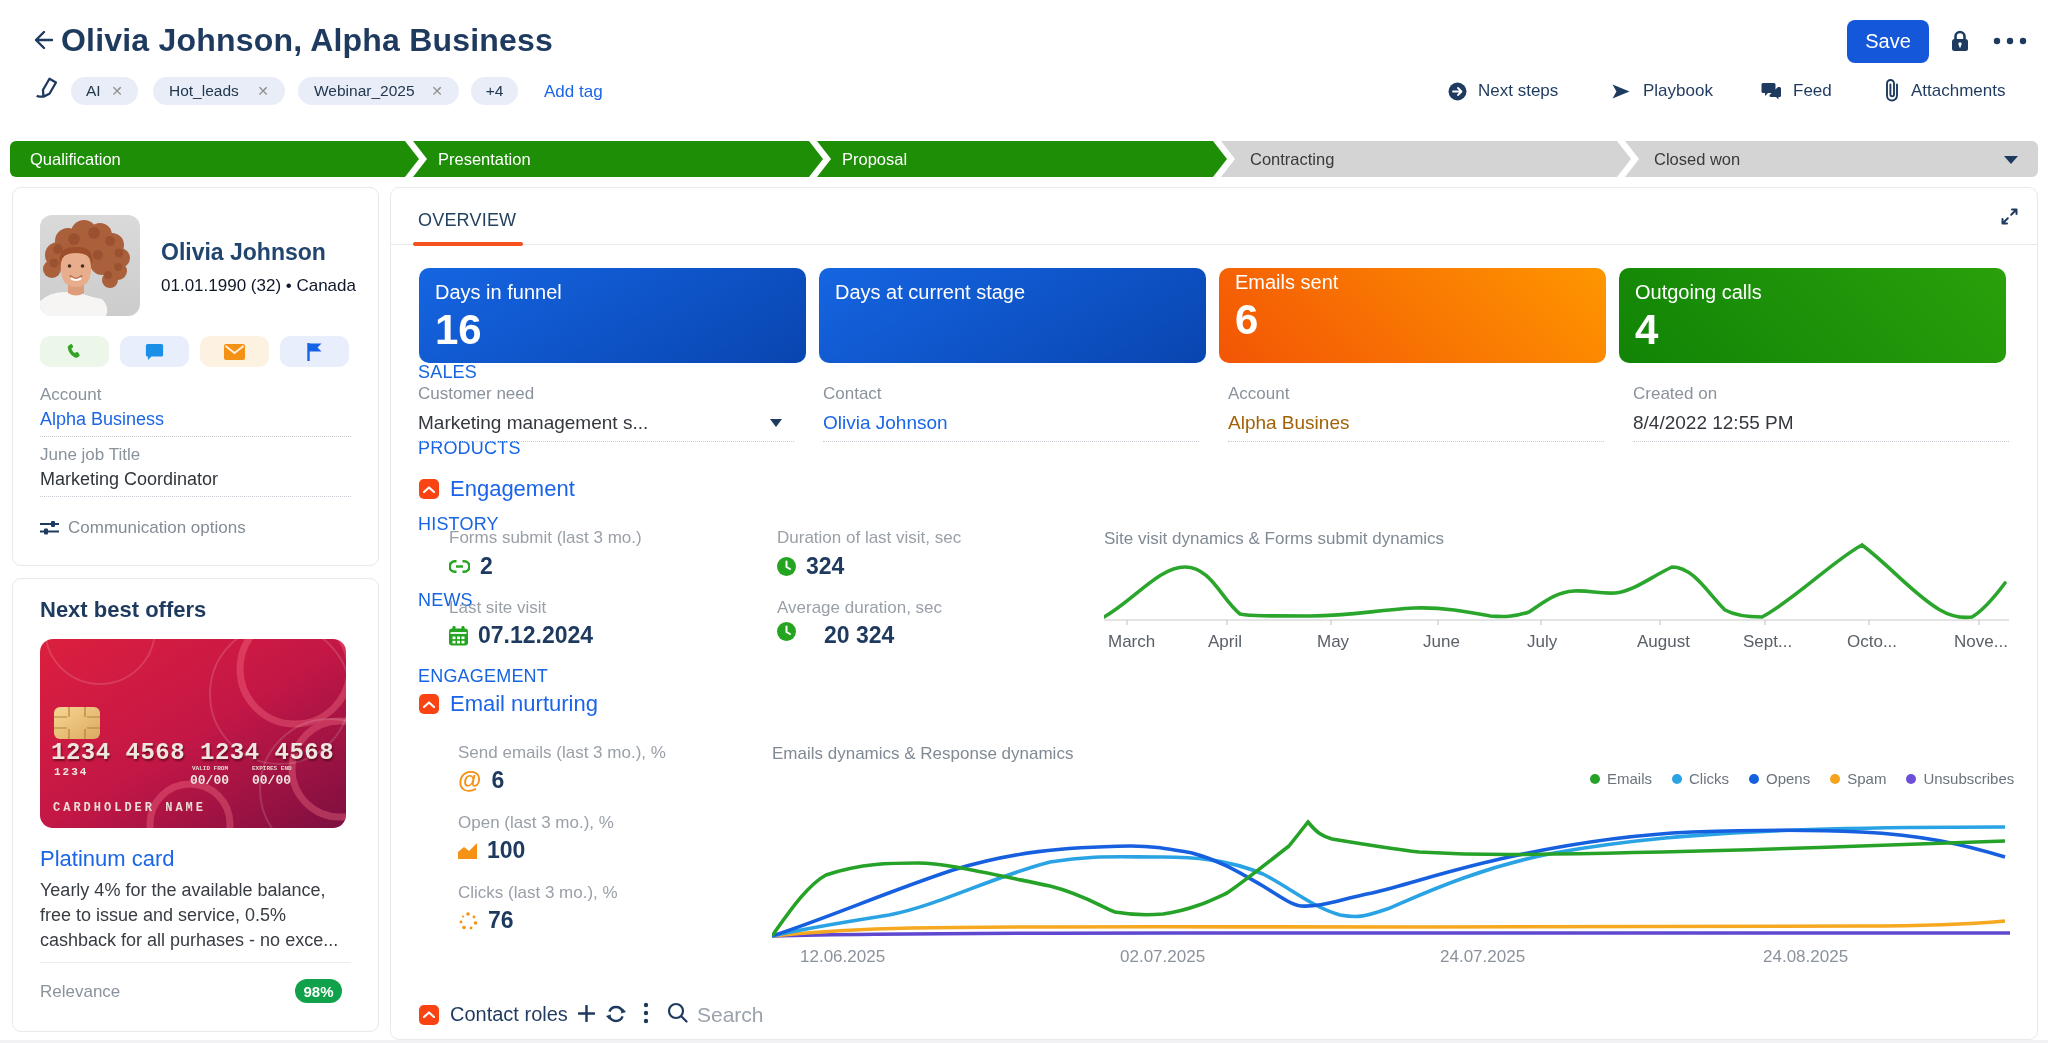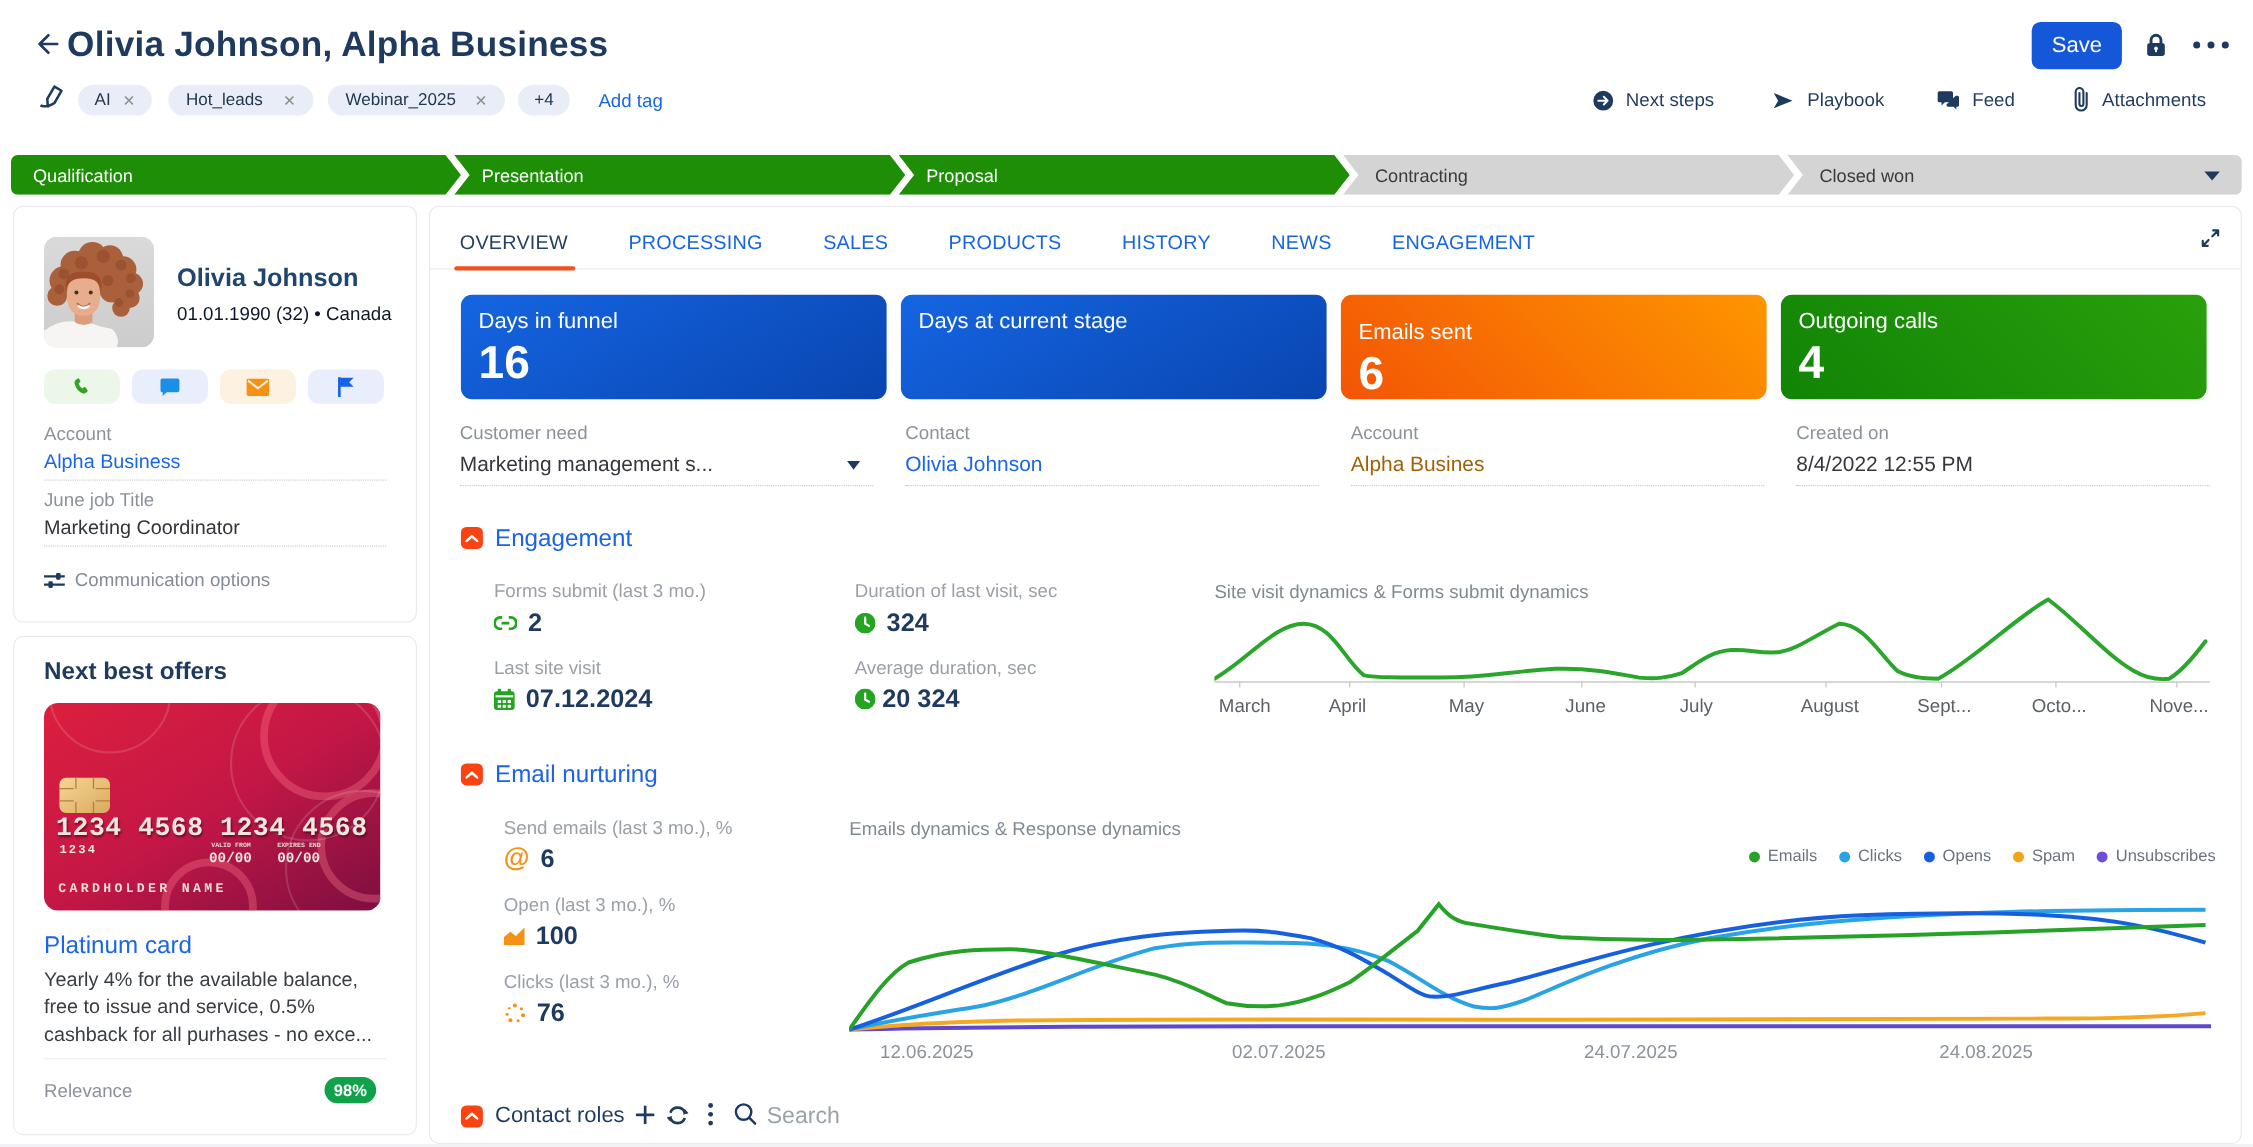--- a/index.html
+++ b/index.html
@@ -235,21 +235,21 @@
   </svg>
 </div>
 <div class="abs" style="left:40px; top:846px; font-size:22px; color:#1b66e6; font-weight:500;">Platinum card</div>
 <div class="abs" style="left:40px; top:878px; width:300px; font-size:18px; color:#383d44; line-height:25px;">Yearly 4% for the available balance, free to issue and service, 0.5% cashback for all purhases - no exce...</div>
 <div class="abs" style="left:40px; top:962px; width:311px; border-bottom:1px solid #ececf0;"></div>
 <div class="abs" style="left:40px; top:982px; font-size:17px; color:#8a929c;">Relevance</div>
 <div class="abs" style="left:295px; top:979px; width:47px; height:24px; background:#0fa24b; border-radius:12px; color:#fff; font-size:15px; font-weight:700; display:flex; align-items:center; justify-content:center;">98%</div>
 
 <div class="card" style="left:390px; top:187px; width:1648px; height:853px;"></div>
 <div class="abs" style="left:391px; top:187px; width:1646px; height:58px; border-bottom:1px solid #e8e9ec;"></div>
-<div class="abs" style="left:418px; top:210px; display:flex; gap:55px; font-size:18px; letter-spacing:0.2px;">
+<div class="abs" style="left:418px; top:210px; display:flex; gap:55px; font-size:18px; letter-spacing:0.2px;flex-direction:column;">
   <span style="color:#24425f; font-weight:500;">OVERVIEW</span>
   <span style="color:#1765e2;">PROCESSING</span>
   <span style="color:#1765e2;">SALES</span>
   <span style="color:#1765e2;">PRODUCTS</span>
   <span style="color:#1765e2;">HISTORY</span>
   <span style="color:#1765e2;">NEWS</span>
   <span style="color:#1765e2;">ENGAGEMENT</span>
 </div>
 <div class="abs" style="left:413px; top:242px; width:110px; height:3.5px; background:#f4511e; border-radius:2px;"></div>
 <div class="abs" style="left:2001px; top:208px;">
@@ -262,21 +262,21 @@
 </div>
 
 <div class="abs" style="left:419px; top:268px; display:flex; gap:13px;">
   <div style="width:387px; height:95px; border-radius:10px; background:linear-gradient(150deg,#1565e2,#0945b0); color:#fff; padding:13px 16px;">
     <div style="font-size:20px;">Days in funnel</div>
     <div style="font-size:42px; font-weight:700; margin-top:2px;">16</div>
   </div>
   <div style="width:387px; height:95px; border-radius:10px; background:linear-gradient(150deg,#1565e2,#0945b0); color:#fff; padding:13px 16px;">
     <div style="font-size:20px;">Days at current stage</div>
   </div>
-  <div style="width:387px; height:95px; border-radius:10px; background:linear-gradient(45deg,#f35505,#fe9600); color:#fff; padding:23px 16px;">
+  <div style="width:387px; height:95px; border-radius:10px; background:linear-gradient(45deg,#f35505,#fe9600); color:#fff; padding:3px 16px;">
     <div style="font-size:20px;">Emails sent</div>
     <div style="font-size:42px; font-weight:700; margin-top:2px;">6</div>
   </div>
   <div style="width:387px; height:95px; border-radius:10px; background:linear-gradient(45deg,#118406,#2aa00b); color:#fff; padding:13px 16px;">
     <div style="font-size:20px;">Outgoing calls</div>
     <div style="font-size:42px; font-weight:700; margin-top:2px;">4</div>
   </div>
 </div>
 
 <div class="abs" style="left:418px; top:384px; width:1594px; display:flex; gap:29px;">
@@ -345,21 +345,21 @@
         <rect x="8" y="10.5" width="3" height="2.6"></rect>
         <rect x="12.5" y="10.5" width="3" height="2.6"></rect>
         <rect x="3.5" y="14.8" width="3" height="2.6"></rect>
         <rect x="8" y="14.8" width="3" height="2.6"></rect>
         <rect x="12.5" y="14.8" width="3" height="2.6"></rect>
       </g>
     </svg>
   <span style="font-size:23px; font-weight:700; color:#1e3a5f;">07.12.2024</span>
 </div>
 <div class="abs" style="left:777px; top:598px; font-size:17px; color:#9aa0a8;">Average duration, sec</div>
-<div class="abs" style="left:777px; top:622px; display:flex; align-items:center; gap:6px;">
+<div class="abs" style="left:777px; top:622px; display:flex; align-items:flex-start; gap:28px;">
   <svg width="19" height="19" viewBox="0 0 19 19">
       <circle cx="9.5" cy="9.5" r="9.5" fill="#24a421"></circle>
       <path d="M9.5 4.5 V10 L13 12" stroke="#fff" stroke-width="2" fill="none" stroke-linecap="round"></path>
     </svg>
   <span style="font-size:23px; font-weight:700; color:#1e3a5f;">20 324</span>
 </div>
 
 <div class="abs" style="left:1104px; top:529px; font-size:17px; color:#808a94;">Site visit dynamics &amp; Forms submit dynamics</div>
 <div class="abs" style="left:1104px; top:540px;">
 <svg width="905" height="115" viewBox="0 0 905 115">

